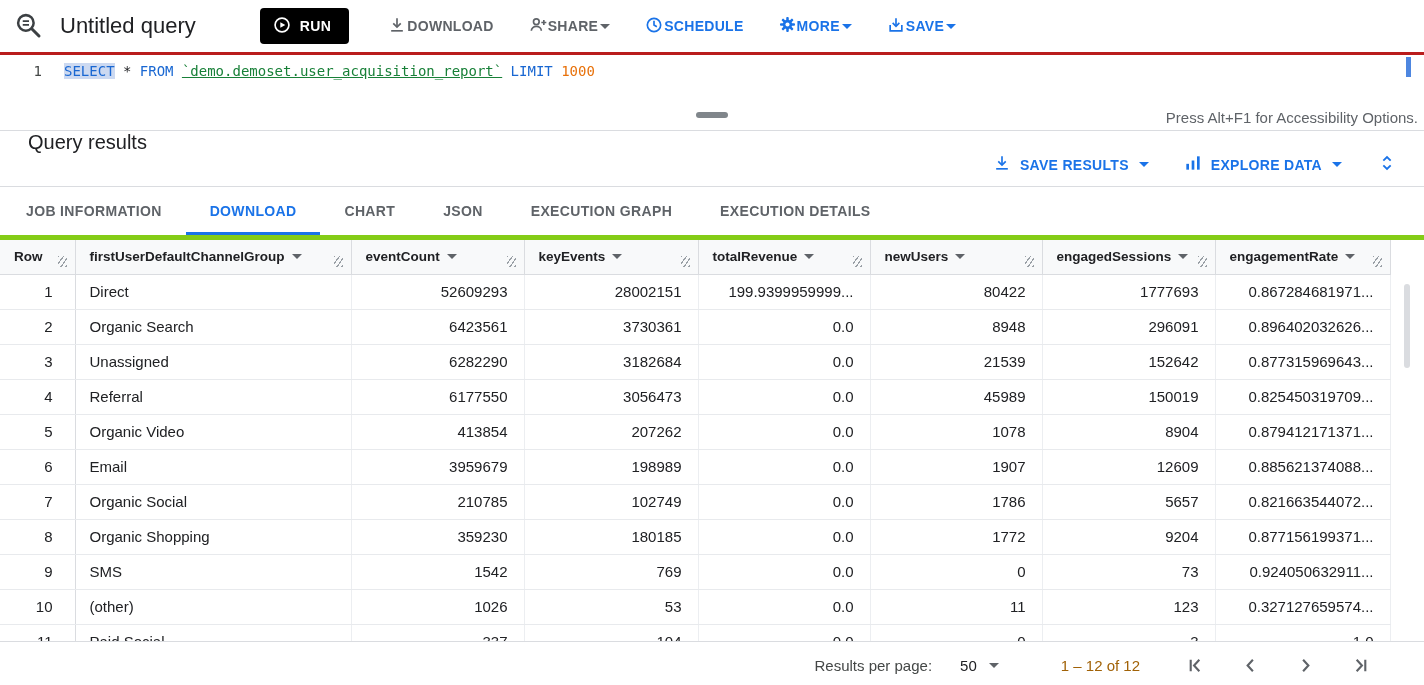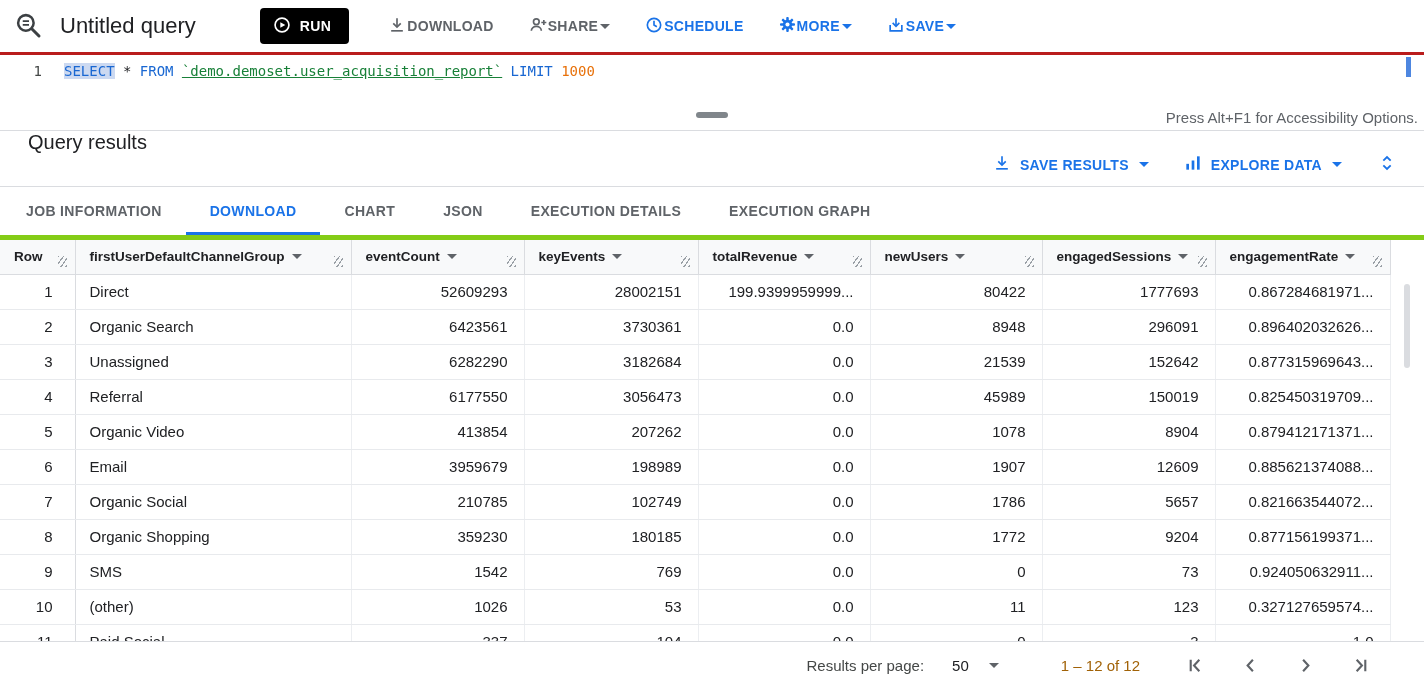--- a/index.html
+++ b/index.html
@@ -67,21 +67,21 @@
   .grid td { height:35px; font-size:15px; color:#202124; border-bottom:1px solid #e8eaed;
              border-right:1px solid #eceef1; padding:0 16px; white-space:nowrap; overflow:hidden; }
   .grid td.c-row { text-align:right; padding-right:22px; border-right:1px solid #dadce0; }
   .grid td.c-text { text-align:left; padding-left:14px; }
   .grid td.c-num { text-align:right; }
   .table-scrollbar { position:absolute; right:14px; top:44px; width:6px; height:84px; background:#dadce0; border-radius:3px; }
   
   .footer { height:48px; border-top:1px solid #dadce0; display:flex; align-items:center;
             justify-content:flex-end; padding-right:52px; background:#fff; }
   .per-page-label { font-size:15px; color:#444746; }
-  .page-size { display:flex; align-items:center; gap:18px; margin-left:28px; font-size:15px; color:#202124;
+  .page-size { display:flex; align-items:center; gap:10px; margin-left:28px; font-size:15px; color:#202124;
                background:none; border:none; font-family:inherit; cursor:pointer;text-align:right; }
   .page-size .dd-caret { border-top-color:#5f6368; }
   .range-label { font-size:15px; color:#a16207; margin-left:62px; }
   .pager { display:flex; align-items:center; gap:32px; margin-left:44px; }
   .pager .icon-btn svg { display:block; }
 </style>
 </head>
 <body>
 
 <div class="toolbar">
@@ -200,22 +200,22 @@
           </svg></span>
     </button>
   </div>
 </div>
 
 <div class="tabs">
   <div class="tab">JOB INFORMATION</div>
   <div class="tab active">DOWNLOAD</div>
   <div class="tab">CHART</div>
   <div class="tab">JSON</div>
+  <div class="tab">EXECUTION GRAPH</div>
   <div class="tab">EXECUTION DETAILS</div>
-  <div class="tab">EXECUTION GRAPH</div>
 </div>
 
 <div class="table-wrap">
   <table class="grid">
     <colgroup>
       <col style="width:75px">
         <col style="width:276px">
         <col style="width:173px">
         <col style="width:174px">
       <col style="width:172px">

